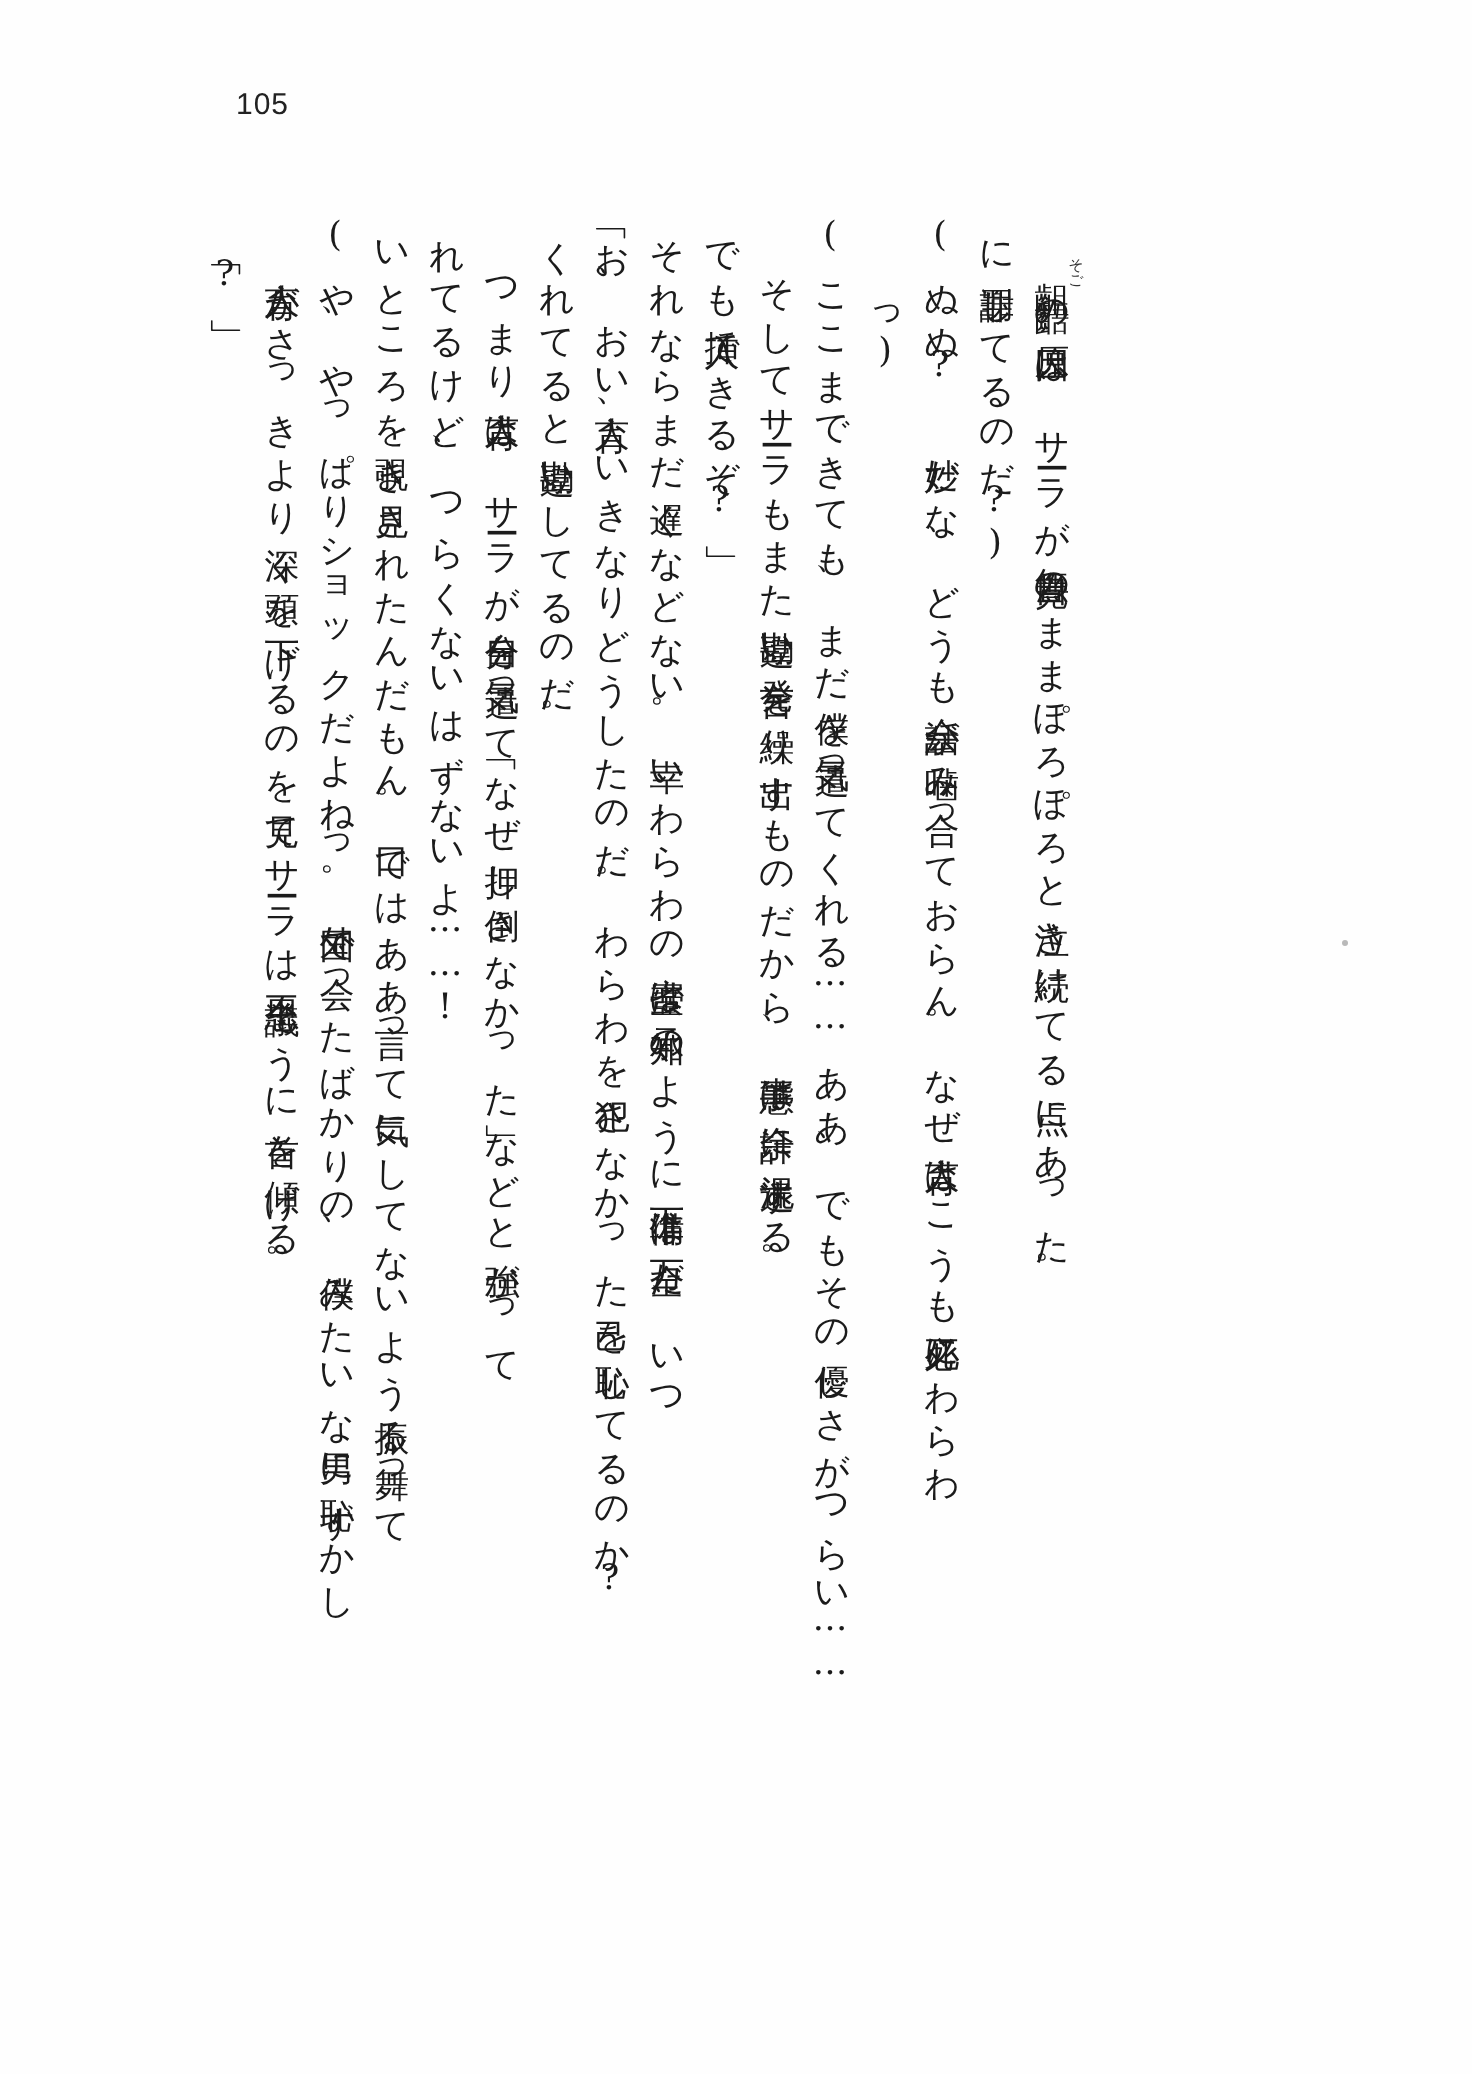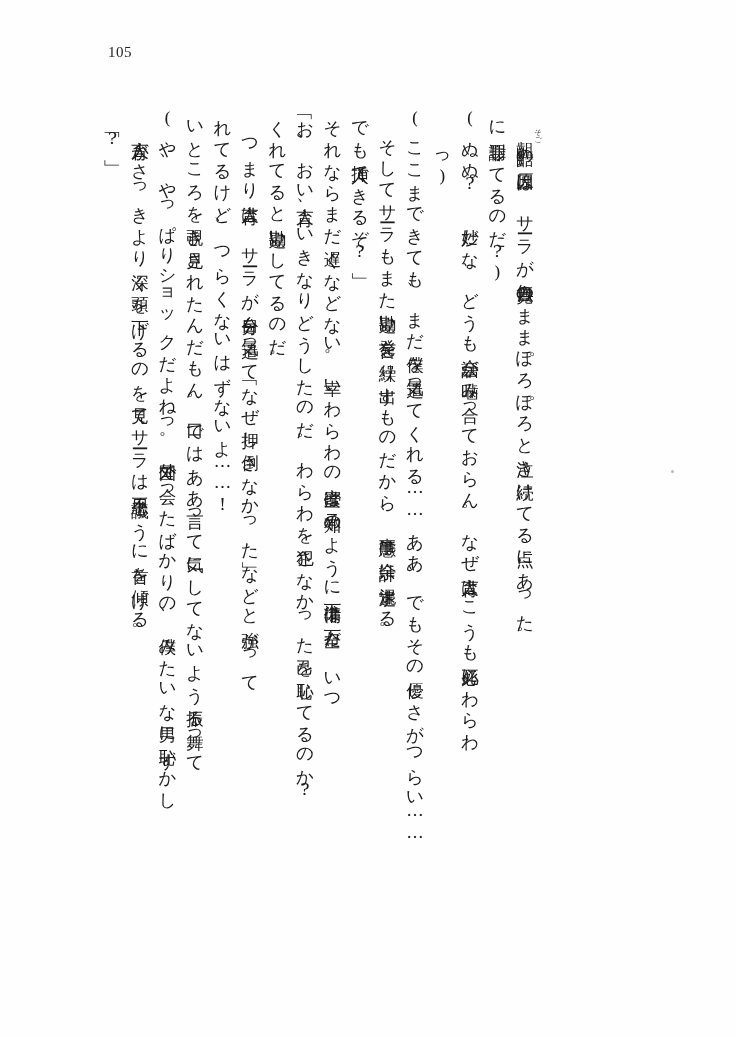--- a/index.html
+++ b/index.html
@@ -16,25 +16,25 @@
     overflow: hidden;
   }
   .page {
     position: absolute;
     inset: 0;
     background: #fefefe;
   }
   .page-number {
     position: absolute;
     top: 44px;
-    left: 108px;
+    left: 118px;
     font-size: 15px;
     letter-spacing: 0.5px;
     color: #222;
-    font-family: Liberation Serif, serif;
+    font-family: Liberation Sans, sans-serif;
   }
   .text-block {
     position: absolute;
     top: 108px;
     right: 78px;
     height: 790px;
     width: 560px;
     display: flex;
     flex-direction: row;
     

